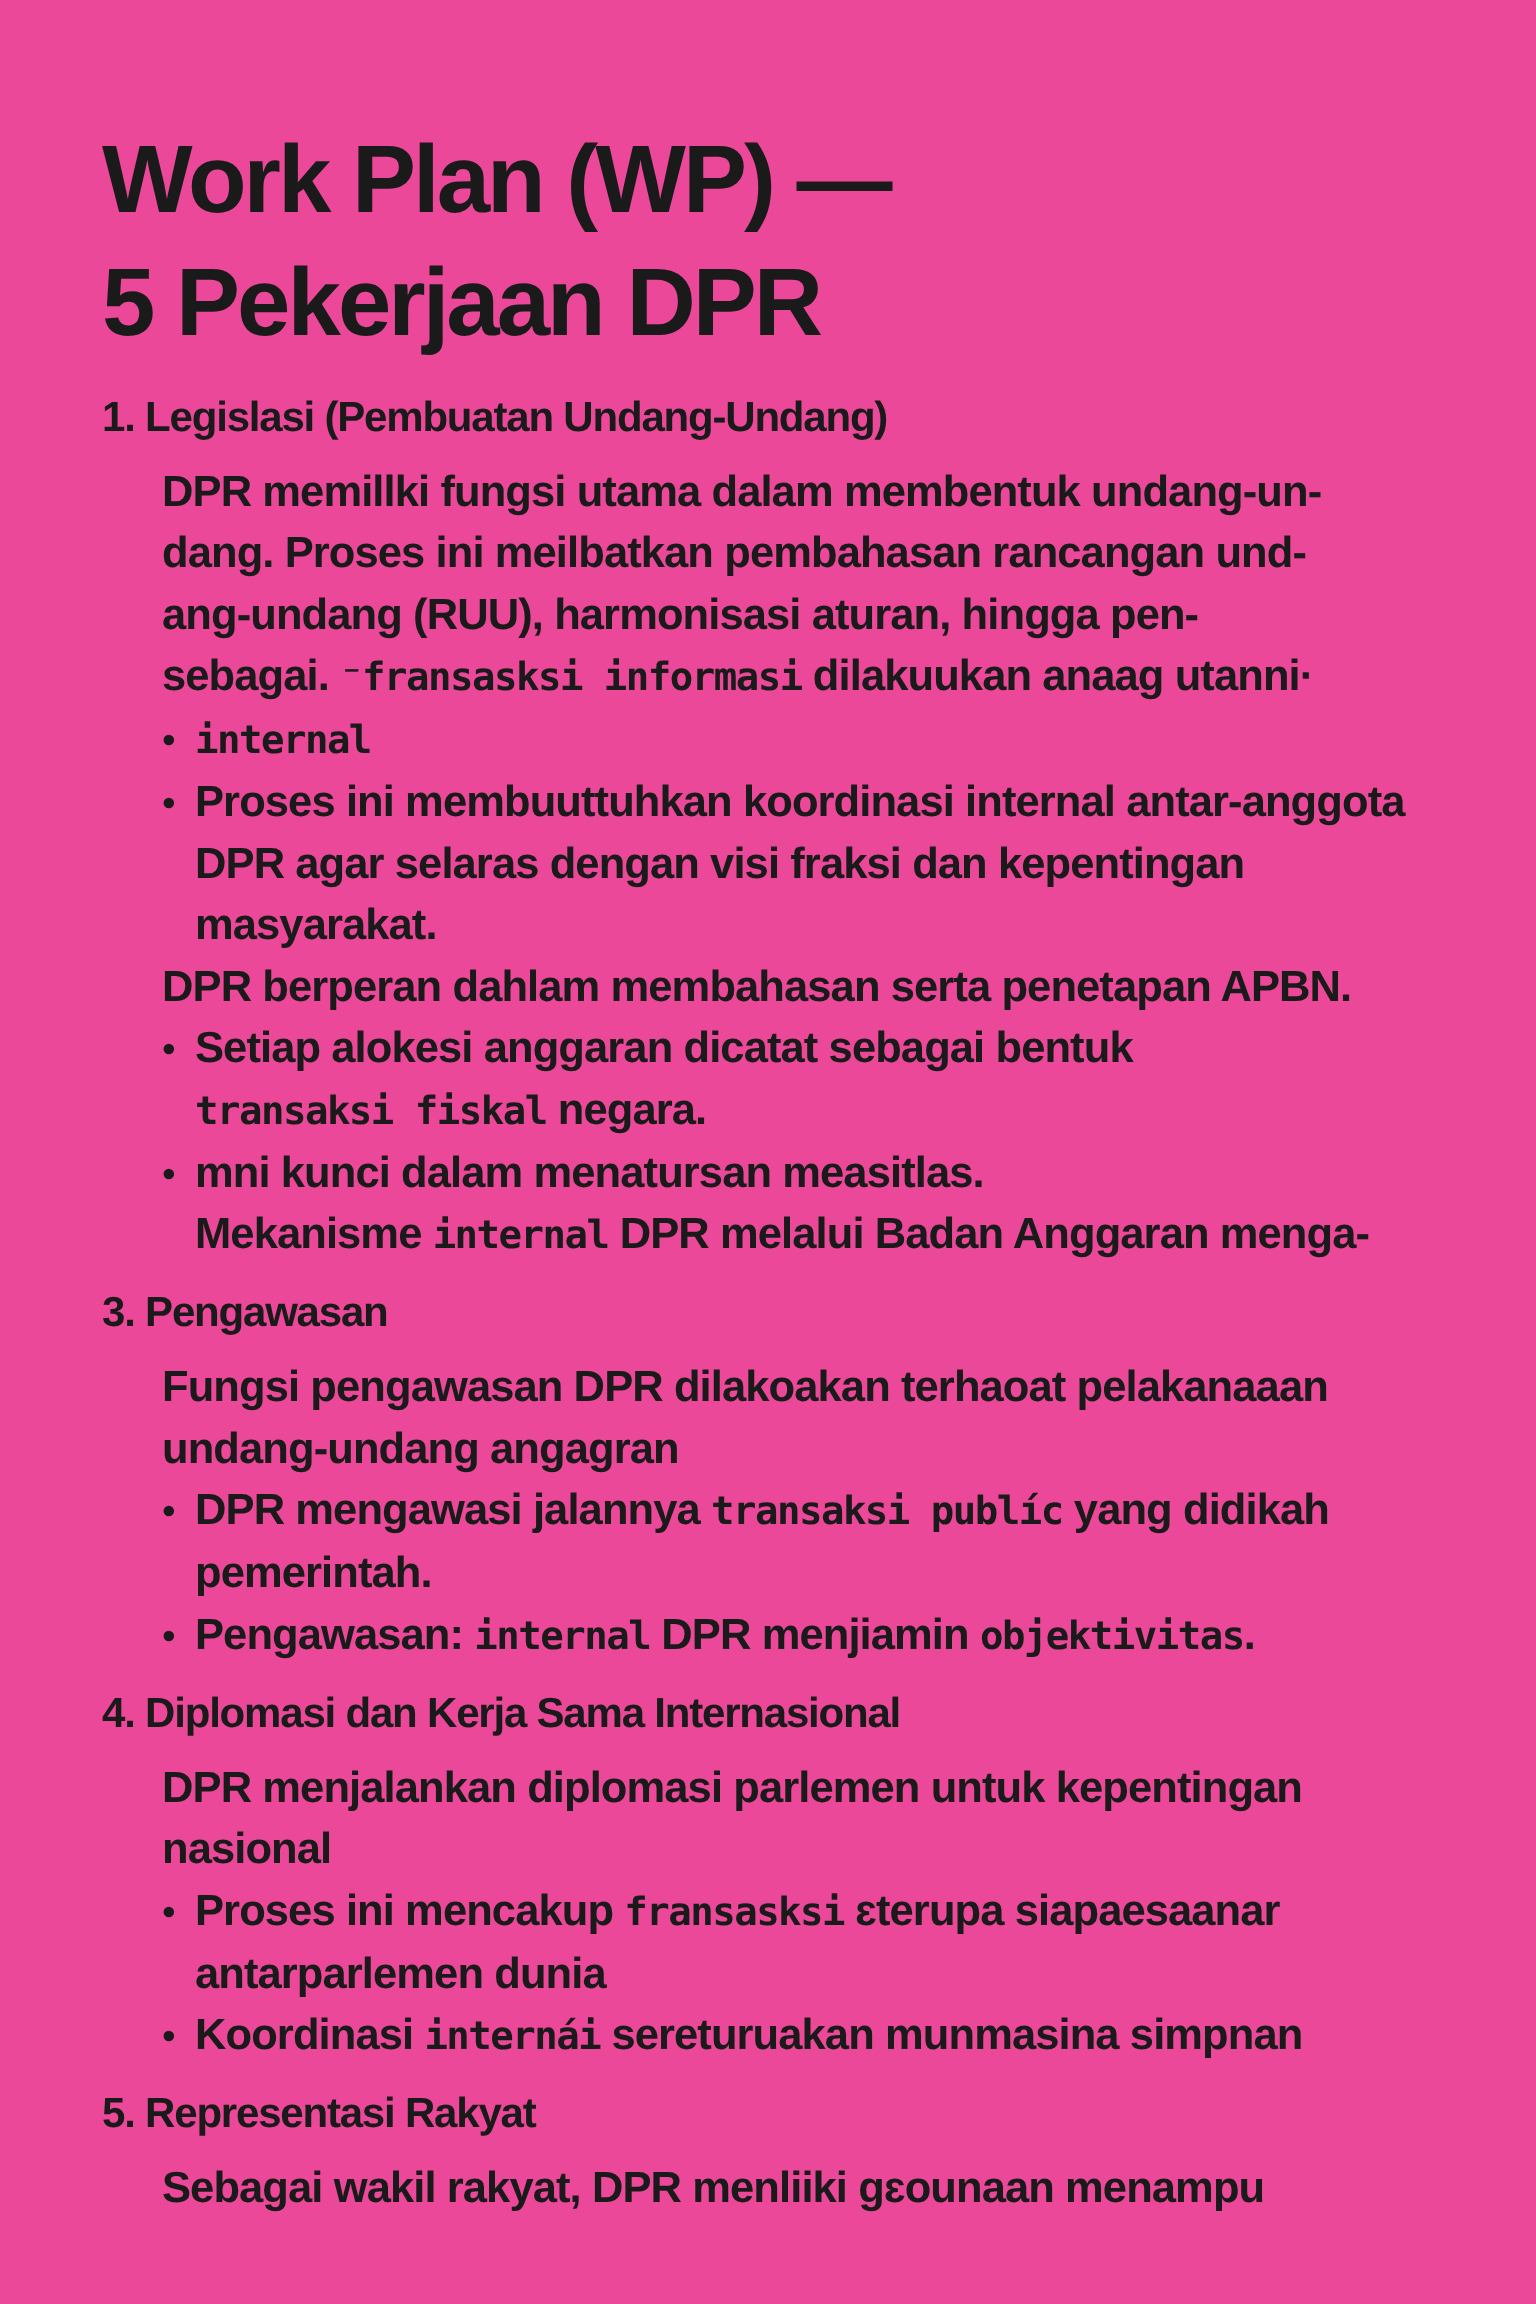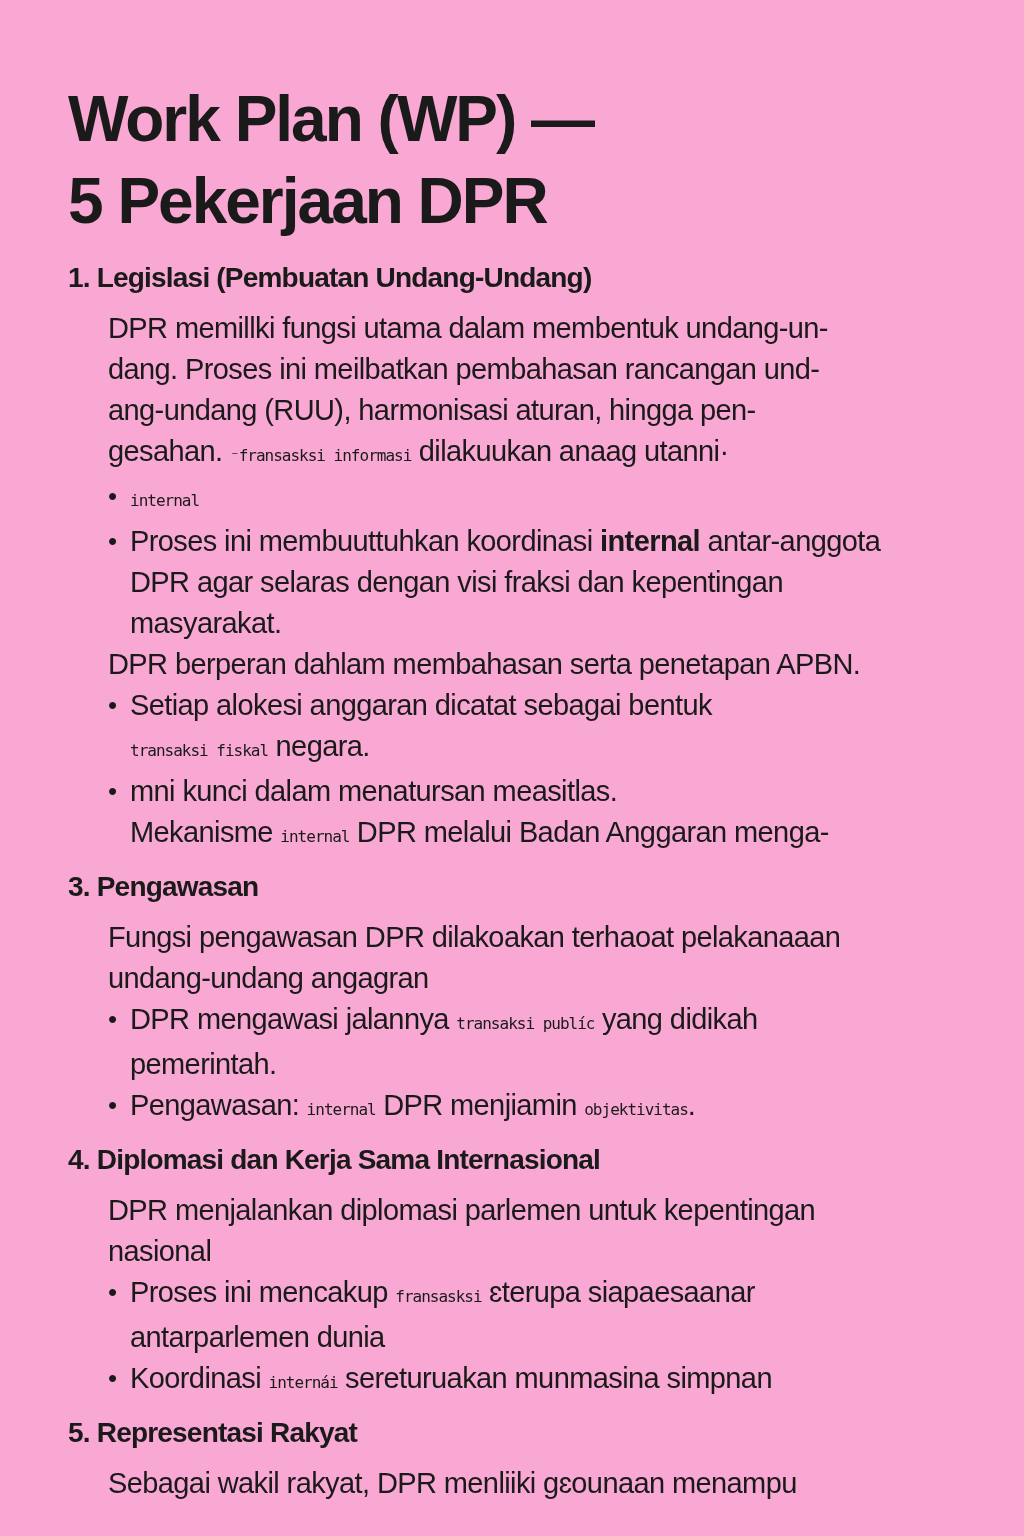--- a/index.html
+++ b/index.html
@@ -47,45 +47,45 @@
     display: flex;
     align-items: flex-start;
   }
   .bullet-marker {
     flex: 0 0 22px;
     width: 22px;
     font-size: 26px;
     line-height: 41px;
   }
   .bullet-content { flex: 1 1 auto; min-width: 0; }
-  .seg-plain { font-weight: 400; }
+  .seg-plain { font-weight: 700; }
   .seg-bold { font-weight: 700; }
   .seg-mono {
     font-family: "DejaVu Sans Mono", monospace;
-    font-weight: 400;
-    font-size: 16px;
+    font-weight: 700;
+    font-size: 26px;
     letter-spacing: -1px;
   }
 </style>
 </head>
 <body style="background: rgb(250, 247, 241);">
 
-<div class="page" style="background: #f9a8d4; color: rgb(26, 26, 26);">
+<div class="page" style="background: #ec4899; color: rgb(26, 26, 26);">
   <h1 class="doc-title">
     <span class="title-line">Work Plan (WP) —</span>
     <span class="title-line">5 Pekerjaan DPR</span>
   </h1>
   <div>
       <section class="doc-section">
         <h2 class="section-heading">1. Legislasi (Pembuatan Undang-Undang)</h2>
         <div class="paragraph">
           <div class="tline"><span class="seg-plain">DPR memillki fungsi utama dalam membentuk undang-un-</span></div>
           <div class="tline"><span class="seg-plain">dang. Proses ini meilbatkan pembahasan rancangan und-</span></div>
           <div class="tline"><span class="seg-plain">ang-undang (RUU), harmonisasi aturan, hingga pen-</span></div>
-          <div class="tline"><span class="seg-plain">gesahan. </span><span class="seg-mono">⁻fransasksi informasi</span><span class="seg-plain"> dilakuukan anaag utanni·</span></div>
+          <div class="tline"><span class="seg-plain">sebagai. </span><span class="seg-mono">⁻fransasksi informasi</span><span class="seg-plain"> dilakuukan anaag utanni·</span></div>
         </div>
         <div class="bullet-list">
           <div class="bullet-row">
             <span class="bullet-marker">•</span>
             <div class="bullet-content">
               <div class="tline"><span class="seg-mono">internal</span></div>
             </div>
           </div>
           <div class="bullet-row">
             <span class="bullet-marker">•</span>

